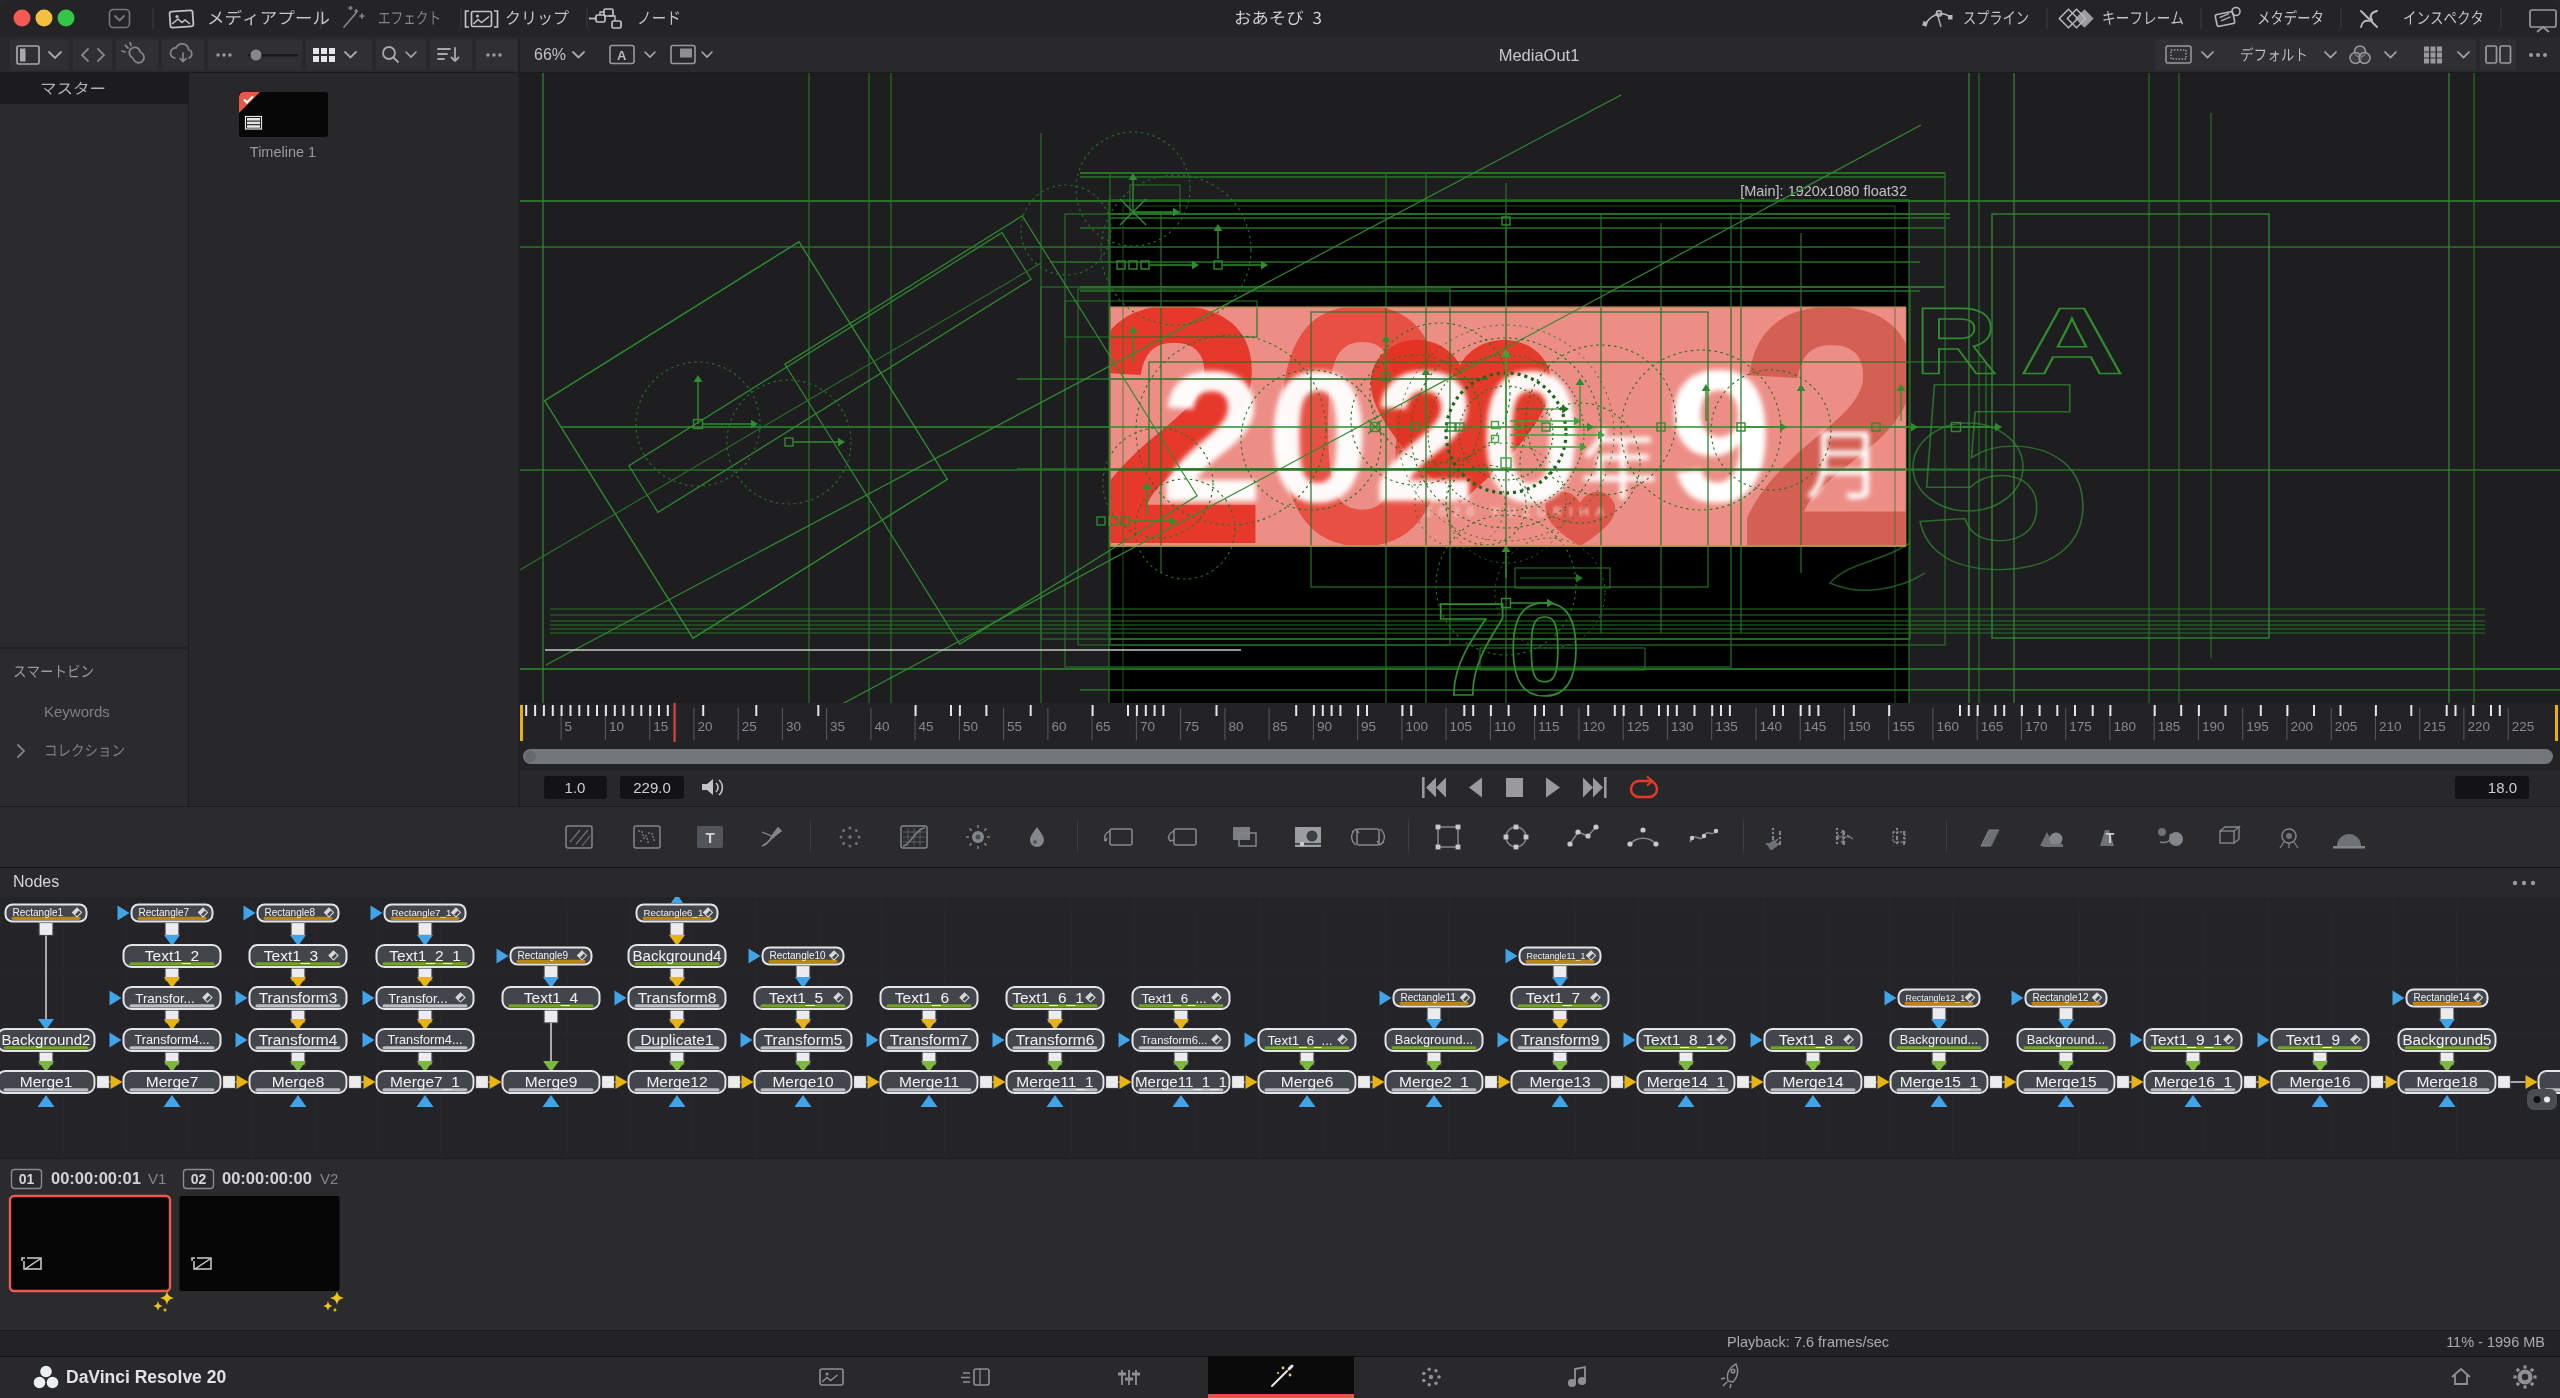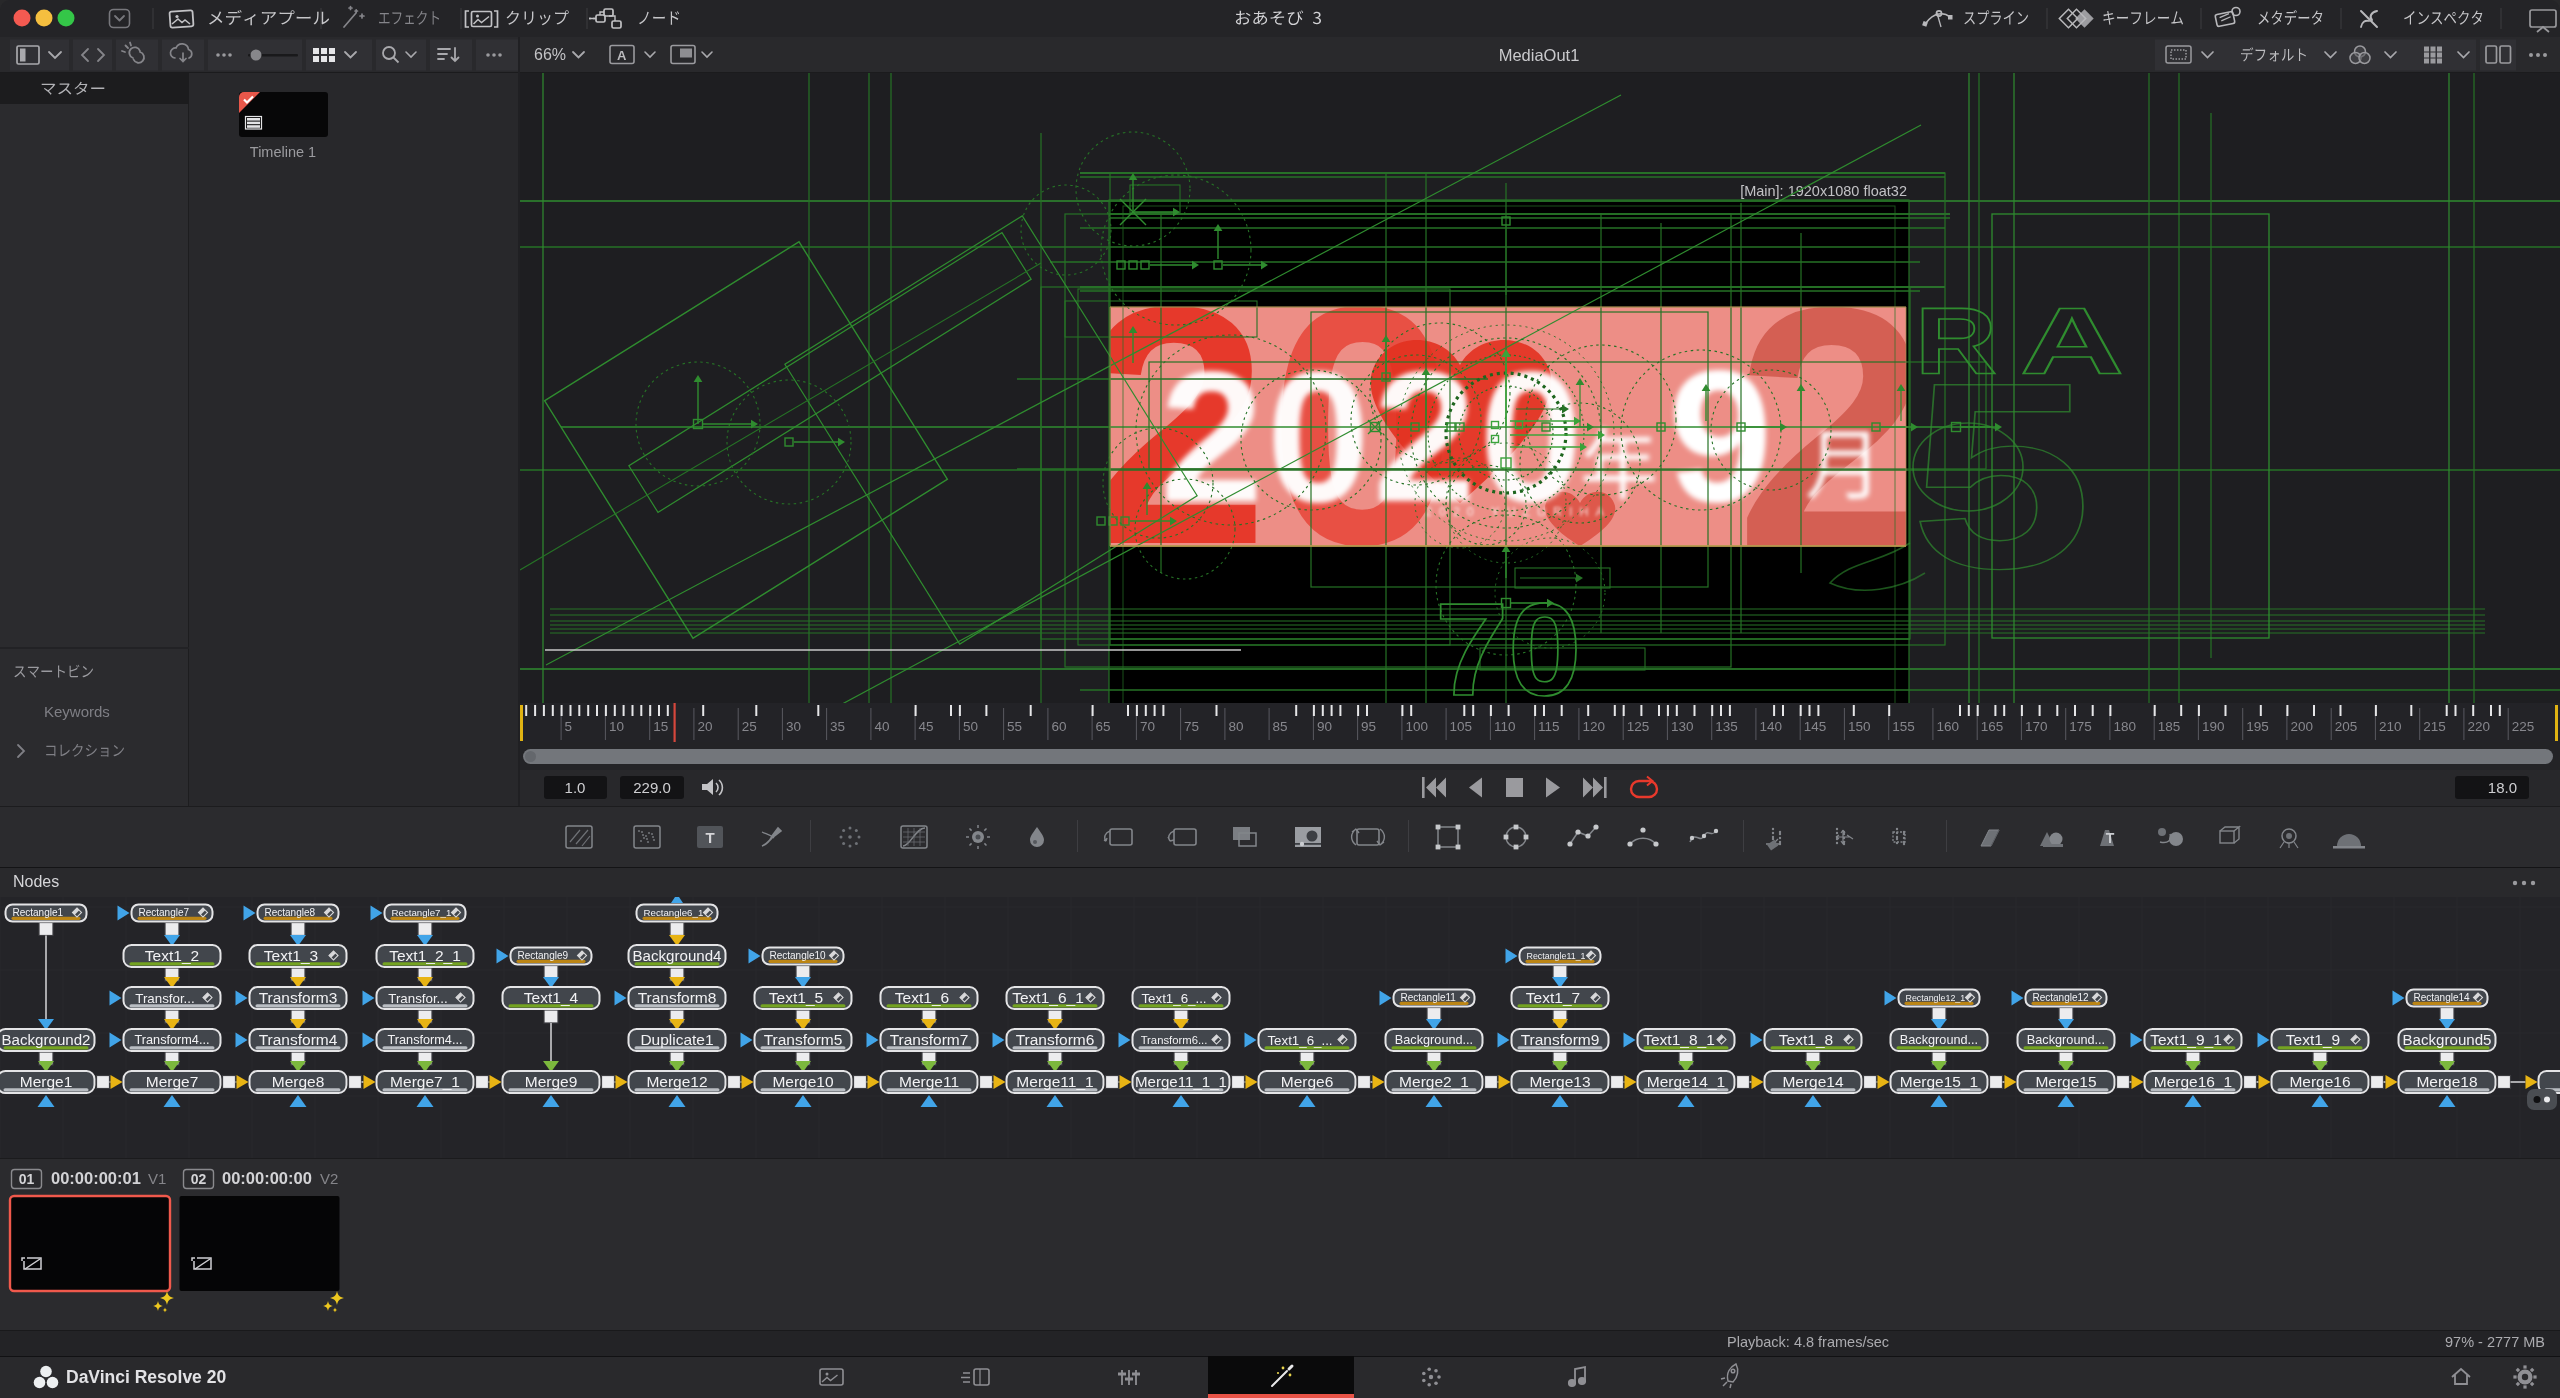--- a/index.html
+++ b/index.html
@@ -1430,22 +1430,22 @@
         <path d="M197 100 h14 v11 h-17 v-8"></path>
         <path d="M195 111 l15 -10"></path>
       </g>
       <path d="M167 133 C168.26 137.9 169.1 138.74 174 140 C169.1 141.26 168.26 142.1 167 147 C165.74 142.1 164.9 141.26 160 140 C164.9 138.74 165.74 137.9 167 133 Z" fill="#edc71f"></path>
       <path d="M158 143 C158.9 146.5 159.5 147.1 163 148 C159.5 148.9 158.9 149.5 158 153 C157.1 149.5 156.5 148.9 153 148 C156.5 147.1 157.1 146.5 158 143 Z" fill="#edc71f"></path>
       <path d="M165 149.5 C165.45 151.25 165.75 151.55 167.5 152 C165.75 152.45 165.45 152.75 165 154.5 C164.55 152.75 164.25 152.45 162.5 152 C164.25 151.55 164.55 151.25 165 149.5 Z" fill="#edc71f"></path>
       <path d="M337 133 C338.26 137.9 339.1 138.74 344 140 C339.1 141.26 338.26 142.1 337 147 C335.74 142.1 334.9 141.26 330 140 C334.9 138.74 335.74 137.9 337 133 Z" fill="#edc71f"></path>
       <path d="M328 143 C328.9 146.5 329.5 147.1 333 148 C329.5 148.9 328.9 149.5 328 153 C327.1 149.5 326.5 148.9 323 148 C326.5 147.1 327.1 146.5 328 143 Z" fill="#edc71f"></path>
       <path d="M335 149.5 C335.45 151.25 335.75 151.55 337.5 152 C335.75 152.45 335.45 152.75 335 154.5 C334.55 152.75 334.25 152.45 332.5 152 C334.25 151.55 334.55 151.25 335 149.5 Z" fill="#edc71f"></path>
     </svg>
-<div class="txt" style="left:1727px;top:1334px;font-size:14.5px;color:#ababaf">Playback: 4.8 frames/sec</div>
-<div class="txt" style="right:22px;top:1334px;font-size:14.5px;color:#ababaf">97% - 2777 MB</div>
+<div class="txt" style="left:1727px;top:1334px;font-size:14.5px;color:#ababaf">Playback: 7.6 frames/sec</div>
+<div class="txt" style="right:22px;top:1334px;font-size:14.5px;color:#ababaf">11% - 1996 MB</div>
 <svg class="abs" style="left:0;top:1356px" width="2560" height="42" viewBox="0 0 2560 42">
       <rect x="1208" y="0" width="146" height="42" fill="#0a0a0b"></rect>
       <rect x="1208" y="38" width="146" height="4" fill="#e85347"></rect>
       <g fill="#eceff1">
         <circle cx="46" cy="15.5" r="5.8"></circle>
         <circle cx="39.5" cy="26.5" r="5.8"></circle>
         <circle cx="52.5" cy="26.5" r="5.8"></circle>
       </g>
       <text x="66" y="27" font-size="17.5" font-weight="bold" fill="#e2e2e5" font-family="Liberation Sans">DaVinci Resolve 20</text>
       <g stroke="#8f8f94" stroke-width="1.6" fill="none">

